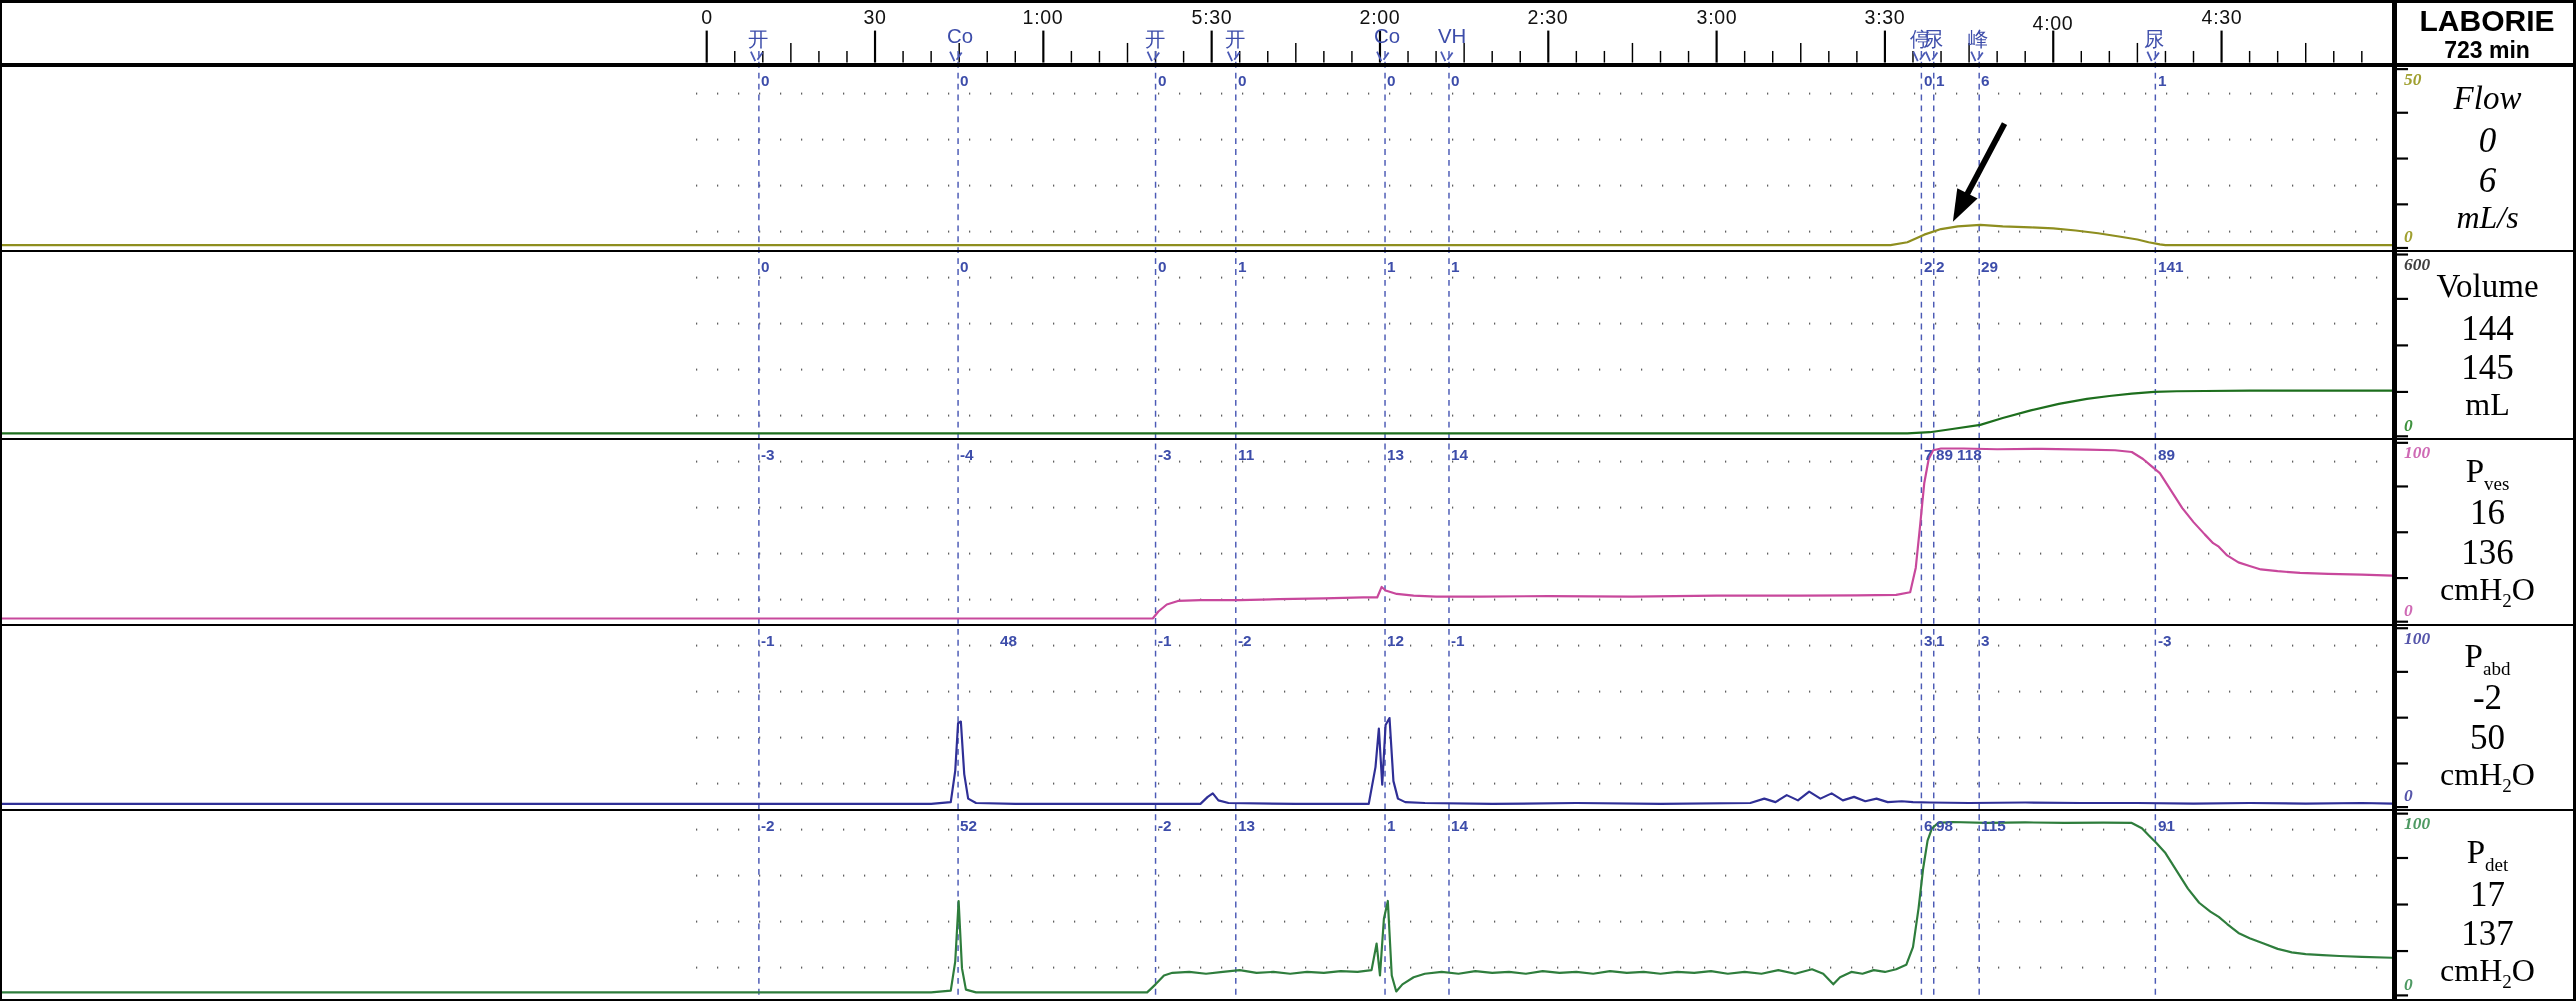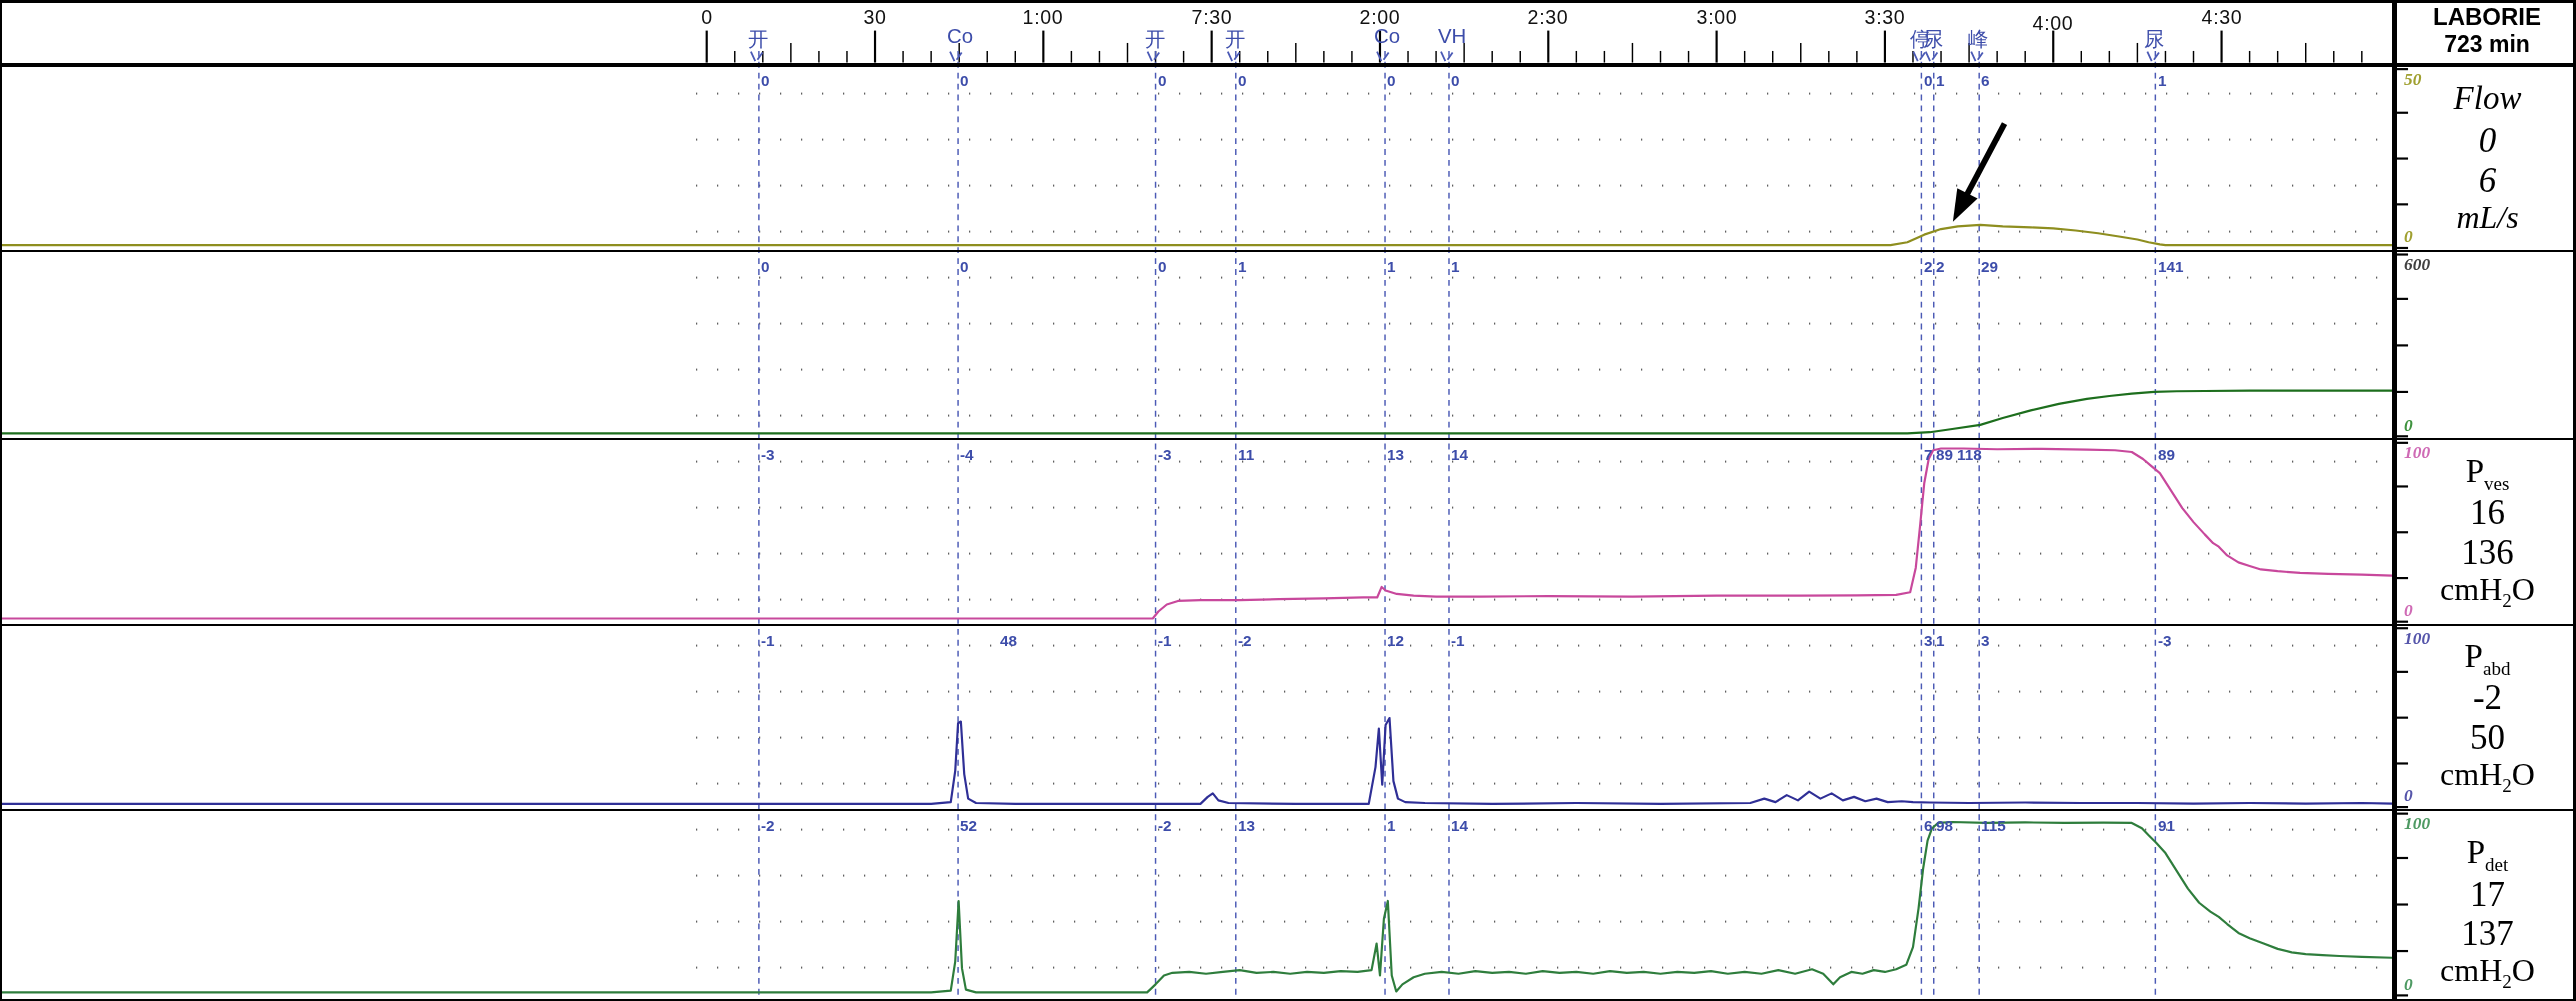--- a/index.html
+++ b/index.html
@@ -19,21 +19,21 @@
              font-family:"Liberation Serif",serif;color:#000;}
   .panel-title{font-size:33px;line-height:1.12;}
   .panel-title sub{font-size:19px;}
   .panel-val{font-size:35px;line-height:1.12;}
   .panel-unit{font-size:32px;line-height:1.12;}
   .panel-unit sub{font-size:19px;}
   .scalelab{position:absolute;left:2404px;font-family:"Liberation Serif",serif;
             font-style:italic;font-weight:700;font-size:17.4px;line-height:1;}
   .brandbox{position:absolute;left:2398px;width:178px;top:4.4px;text-align:center;
             font-family:"Liberation Sans",sans-serif;font-weight:700;color:#000;}
-  .brand{font-size:24px;line-height:1.1;}
+  .brand{font-size:30px;line-height:1.1;}
   .duration{font-size:23px;line-height:1.15;}
 </style>
 </head>
 <body>
 
 <div class="stage">
 
   <div class="dots"></div>
 
   <svg id="plot" width="2576" height="1002" viewBox="0 0 3543 1378">
@@ -148,21 +148,21 @@
       <polyline points="0,1105.59 1280.6680000000001,1105.59 1307.67645,1103.18 1313.84981,1059.8 1317.7081600000001,994.73 1321.56651,992.3199999999999 1326.19653,1064.62 1331.59822,1098.36 1342.4016000000001,1104.385 1396.4185,1105.59 1512.1689999999999,1105.59 1651.0696,1105.59 1661.10131,1095.95 1668.04634,1091.13 1675.76304,1100.77 1689.6531,1104.385 1782.2535,1105.59 1882.5706,1105.59 1891.8306400000001,1054.98 1896.46066,1001.96 1901.0906800000002,1079.08 1905.7207,997.14 1911.12239,987.5 1916.5240800000001,1074.26 1922.69744,1098.36 1932.7291500000001,1103.18 1959.7376,1104.385 2052.3379999999997,1105.59 2168.0885,1104.385 2283.839,1105.59 2407.3062,1104.385 2426.5979500000003,1098.36 2442.03135,1103.18 2457.46475,1093.54 2472.89815,1100.77 2488.33155,1088.72 2503.7649499999998,1098.36 2519.19835,1091.13 2534.63175,1100.77 2550.0651500000004,1095.95 2565.4985500000003,1101.975 2580.93195,1098.36 2596.36535,1103.18 2615.6571000000004,1101.975 2631.0905000000002,1103.18 2654.2406,1103.662 2708.2575,1104.385 2785.4245,1103.662 2862.5915,1104.385 2939.7585,1104.385 3016.9255000000003,1105.108 3094.0925,1104.385 3171.2595,1105.108 3248.4265,1104.385 3290,1105.108" fill="none" stroke="#2f2f96" stroke-width="3" stroke-linejoin="round" stroke-linecap="round"></polyline>
       <polyline points="0,1364.78 1280.6680000000001,1364.78 1307.67645,1362.34 1313.84981,1322.08 1318.47983,1239.12 1323.10985,1331.84 1328.51154,1361.12 1342.4016000000001,1364.78 1435.002,1364.78 1577.7609499999999,1364.78 1589.336,1353.8 1600.9110500000002,1341.6 1612.4861,1337.94 1635.6362,1336.72 1658.7863,1339.16 1681.9364,1336.72 1705.0865,1334.28 1728.2366000000002,1337.94 1751.3867,1336.72 1774.5368,1339.16 1797.6869000000002,1336.72 1820.837,1337.94 1843.9871,1335.5 1867.1372000000001,1336.72 1886.42895,1334.28 1893.37398,1297.68 1898.004,1341.6 1903.40569,1263.52 1908.8073800000002,1239.12 1914.2090699999999,1341.6 1920.38243,1363.56 1928.8708000000001,1353.8 1944.3042,1344.04 1959.7376,1339.16 1982.8877,1336.72 2006.0378,1339.16 2029.1879000000001,1335.5 2052.3379999999997,1337.94 2075.4881,1336.72 2098.6382000000003,1339.16 2121.7883,1335.5 2144.9384,1337.94 2168.0885,1336.72 2191.2386,1339.16 2214.3887,1335.5 2237.5388000000003,1337.94 2260.6889,1336.72 2283.839,1339.16 2306.9891,1336.72 2330.1392,1337.94 2353.2893000000004,1335.5 2376.4394,1339.16 2399.5895,1336.72 2422.7396,1339.16 2445.8897,1334.28 2469.0398,1339.16 2492.1899000000003,1333.06 2507.6233,1339.16 2521.51336,1353.8 2530.7734,1344.04 2546.2068,1336.72 2561.6402,1339.16 2577.0736,1334.28 2592.507,1336.72 2607.9404000000004,1333.06 2621.83046,1326.96 2631.0905000000002,1302.56 2638.8072,1248.88 2644.98056,1195.2 2651.1539199999997,1156.16 2657.3272800000004,1139.08 2665.81565,1131.76 2685.1074,1130.54 2731.4076,1131.76 2785.4245,1131.028 2839.4414,1131.76 2893.4583000000002,1131.272 2932.0418,1131.76 2945.93186,1139.08 2955.1919,1148.84 2965.22361,1158.6 2978.342,1173.24 2993.7754,1197.64 3009.2088000000003,1222.04 3024.6422000000002,1241.56 3040.0756,1253.76 3051.65065,1261.08 3063.2257,1270.84 3078.6591000000003,1283.04 3094.0925,1290.36 3113.38425,1297.68 3132.676,1305 3151.9677500000003,1309.88 3171.2595,1312.32 3194.4096,1313.54 3217.5597000000002,1314.76 3248.4265,1315.98 3290,1317.2" fill="none" stroke="#2e7d3c" stroke-width="3" stroke-linejoin="round" stroke-linecap="round"></polyline>
       <line x1="2757" y1="170" x2="2704" y2="270" stroke="#000000" stroke-width="8"></line>
       <polygon points="2686,305 2720,273 2692,259" fill="#000000"></polygon>
     </svg>
 
   <div id="overlay">
       <div class="tlabel" style="left:707px;top:5.8px;">0</div>
       <div class="tlabel" style="left:875px;top:5.8px;">30</div>
       <div class="tlabel" style="left:1043px;top:5.8px;">1:00</div>
-      <div class="tlabel" style="left:1212px;top:5.8px;">7:30</div>
+      <div class="tlabel" style="left:1212px;top:5.8px;">5:30</div>
       <div class="tlabel" style="left:1380px;top:5.8px;">2:00</div>
       <div class="tlabel" style="left:1548px;top:5.8px;">2:30</div>
       <div class="tlabel" style="left:1717px;top:5.8px;">3:00</div>
       <div class="tlabel" style="left:1885px;top:5.8px;">3:30</div>
       <div class="tlabel" style="left:2053px;top:12px;">4:00</div>
       <div class="tlabel" style="left:2222px;top:5.8px;">4:30</div>
       <div class="border" style="position:absolute;left:0;top:250px;width:2576px;height:2.2px;background:#000;"></div>
       <div class="border" style="position:absolute;left:0;top:438px;width:2576px;height:2.2px;background:#000;"></div>
       <div class="border" style="position:absolute;left:0;top:624px;width:2576px;height:2.2px;background:#000;"></div>
       <div class="border" style="position:absolute;left:0;top:809px;width:2576px;height:2.2px;background:#000;"></div>
@@ -249,20 +249,26 @@
     <div class="brand">LABORIE</div>
     <div class="duration">723 min</div>
   </div>
 
   <div class="panel-sec" id="sec0" style="top: 71px; height: 174px; font-style: italic;">
     <div class="panel-title"><span>Flow</span><sub></sub></div>
     <div class="panel-val">0</div>
     <div class="panel-val">6</div>
     <div class="panel-unit">mL/s</div>
   </div>
+  <div class="panel-sec" id="sec1" style="top: 257px; height: 177px;">
+    <div class="panel-title"><span>Volume</span><sub></sub></div>
+    <div class="panel-val">144</div>
+    <div class="panel-val">145</div>
+    <div class="panel-unit">mL</div>
+  </div>
   <div class="panel-sec" id="sec2" style="top: 445px; height: 174px;">
     <div class="panel-title"><span>P</span><sub>ves</sub></div>
     <div class="panel-val">16</div>
     <div class="panel-val">136</div>
     <div class="panel-unit">cmH<sub>2</sub>O</div>
   </div>
   <div class="panel-sec" id="sec3" style="top: 630px; height: 174px;">
     <div class="panel-title"><span>P</span><sub>abd</sub></div>
     <div class="panel-val">-2</div>
     <div class="panel-val">50</div>

